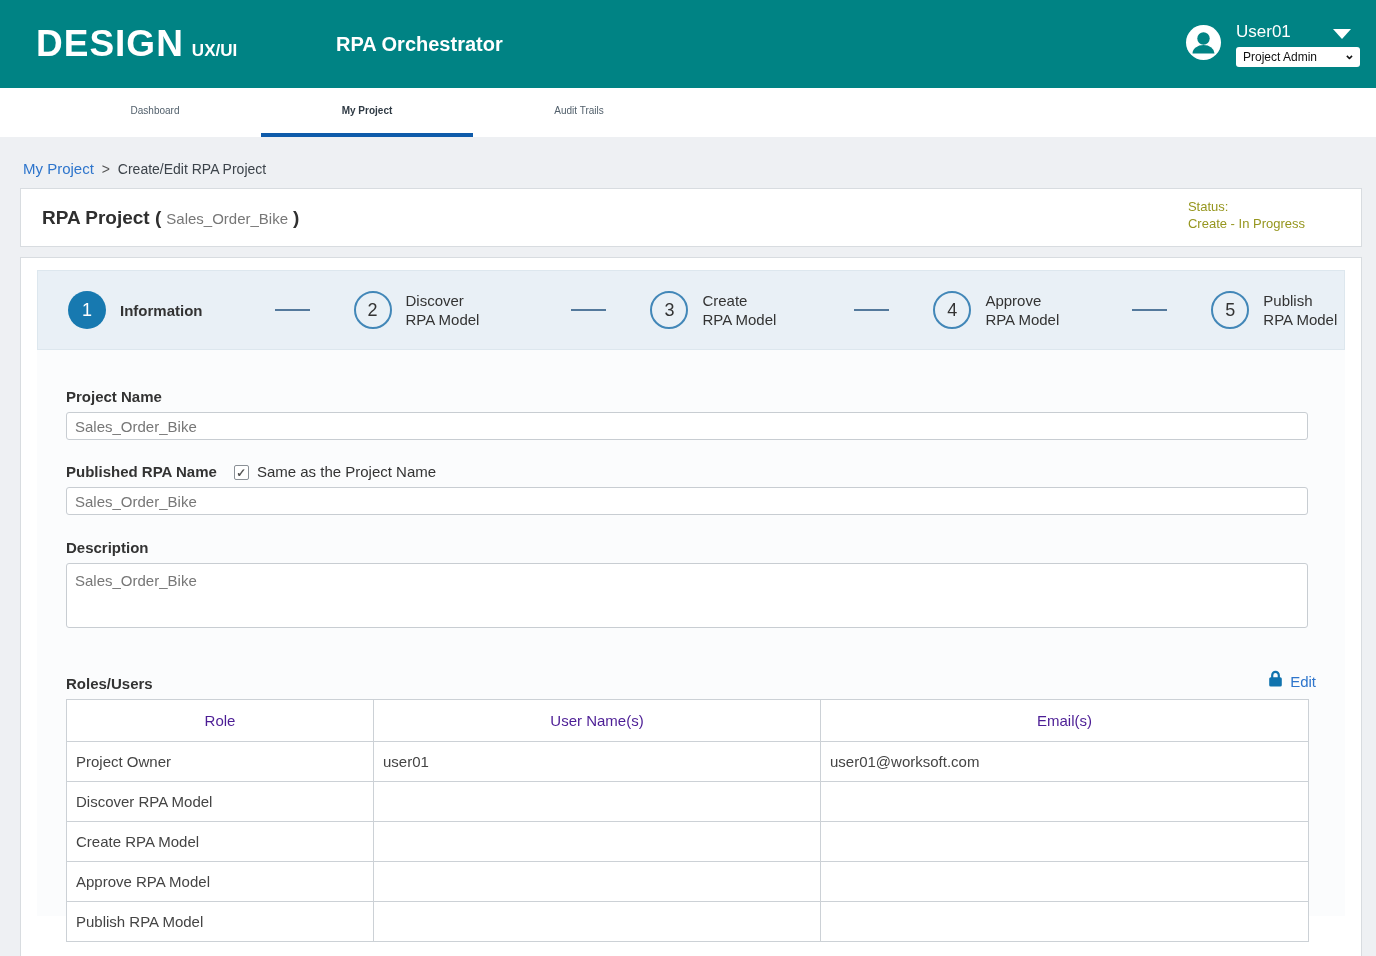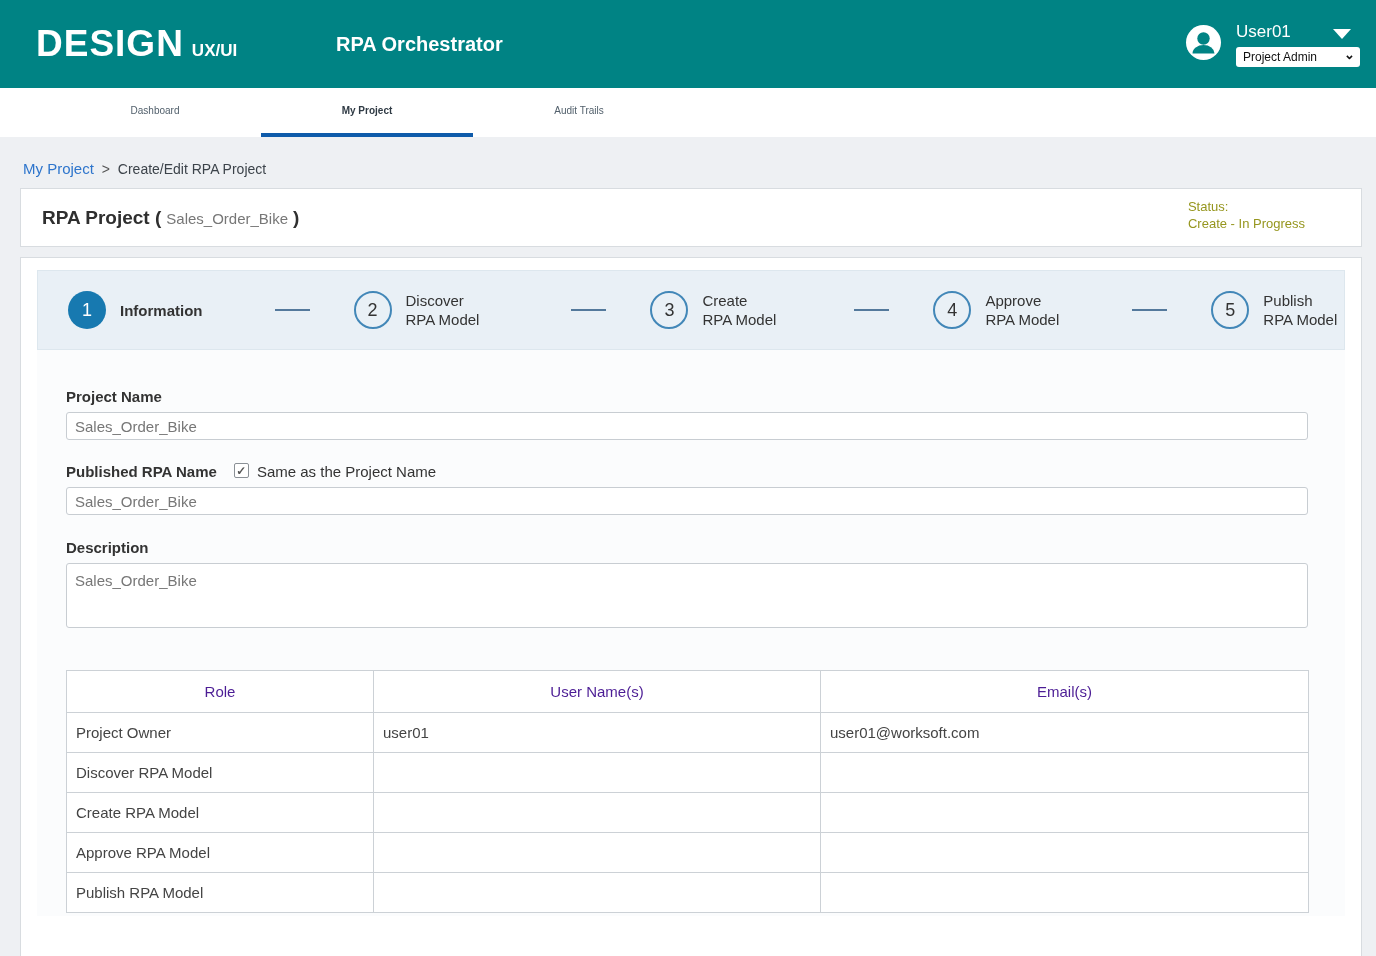--- a/index.html
+++ b/index.html
@@ -53,21 +53,21 @@
   .step.pending .step-circle { background:transparent; border:2px solid #4287b8; color:#333; }
   .step-label { margin-left:14px; font-size:15px; line-height:19px; color:#333; }
   .step.active .step-label { font-weight:bold; }
   .step-dash { width:35px; height:2px; background:#54799c; margin:0 44px 0 44px; flex:none; }
   .sd1 { margin-left:72px; } .sd2 { margin-left:92px; } .sd3 { margin-left:78px; } .sd4 { margin-left:73px; }
 
   .content { margin:0 16px; background:#fbfcfd; padding:38px 29px 0 29px; height:566px; }
   .field-label { font-size:15px; font-weight:bold; color:#333; margin-bottom:7px; }
   .text-input { width:1242px; height:28px; border:1px solid #c8cdd2; border-radius:3px; background:#fff;
                 font-size:15px; color:#777; padding-left:8px; font-family:"Liberation Sans", sans-serif; }
-  .field-row { display:flex; align-items:flex-start; margin-bottom:7px; }
+  .field-row { display:flex; align-items:flex-end; margin-bottom:7px; }
   .checkbox { width:15px; height:15px; border:1px solid #8a9096; border-radius:2px; background:#fff;
               margin:0 8px 0 17px; display:flex; align-items:center; justify-content:center;
               font-size:12px; font-weight:bold; color:#555; cursor:pointer; }
   .checkbox-label { font-size:15px; color:#333; }
   .textarea { width:1242px; height:65px; border:1px solid #c8cdd2; border-radius:3px; background:#fff;
               font-size:15px; color:#777; padding:8px 0 0 8px; resize:none;
               font-family:"Liberation Sans", sans-serif; }
   .gap1 { height:23px; } .gap2 { height:24px; } .gap3 { height:38px; }
 
   .roles-header { display:flex; align-items:flex-end; justify-content:space-between; margin-bottom:7px; }
@@ -195,20 +195,32 @@
     </div>
     <input class="text-input" type="text" value="Sales_Order_Bike" style="">
 
     <div class="gap2"></div>
 
     <div class="field-label">Description</div>
     <textarea class="textarea" value="Sales_Order_Bike" style="">Sales_Order_Bike</textarea>
 
     <div class="gap3"></div>
 
+    <div class="roles-header">
+      <span class="field-label" style="margin-bottom:0">Roles/Users</span>
+      <span class="edit-wrap">
+        <span>
+          <svg width="15" height="18" viewBox="0 0 15 18">
+            <path d="M4.2 8 V5.2 a3.3 3.3 0 0 1 6.6 0 V8" fill="none" stroke="#1073ae" stroke-width="2.2"></path>
+            <rect x="1.2" y="7.2" width="12.6" height="9.4" rx="1.6" fill="#1073ae"></rect>
+          </svg>
+        </span>
+        <span class="edit-label">Edit</span>
+      </span>
+    </div>
 
     <table class="roles">
       <colgroup>
           <col class="col-role">
           <col class="col-user">
           <col class="col-email">
         </colgroup>
       <tbody>
           <tr>
         <th>Role</th>

